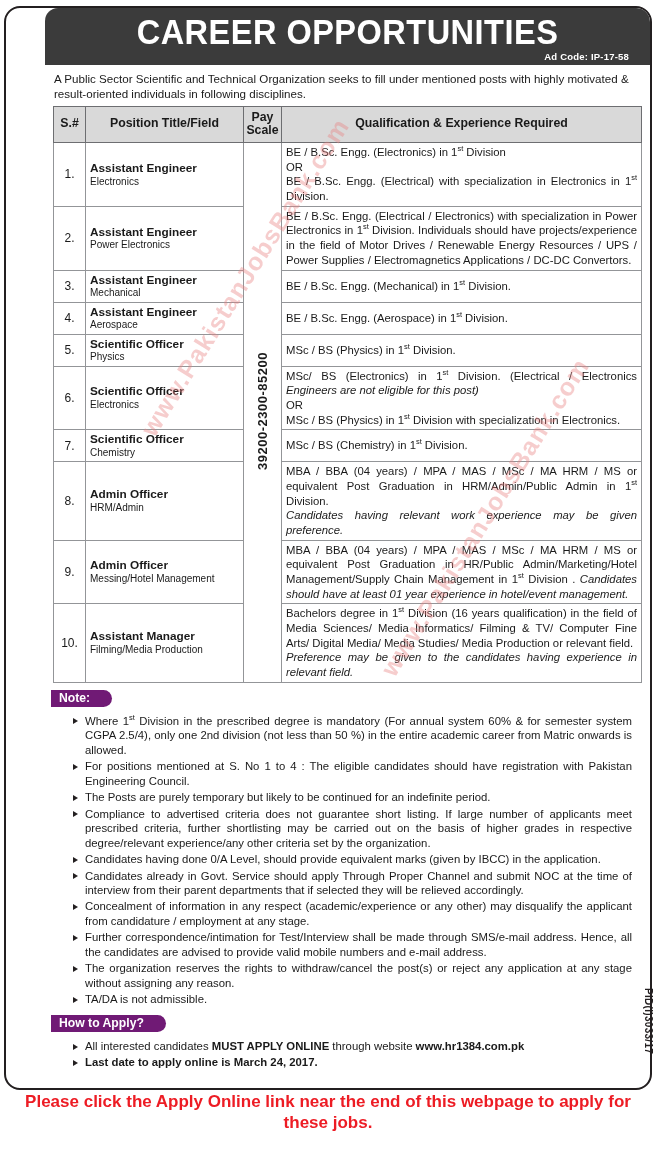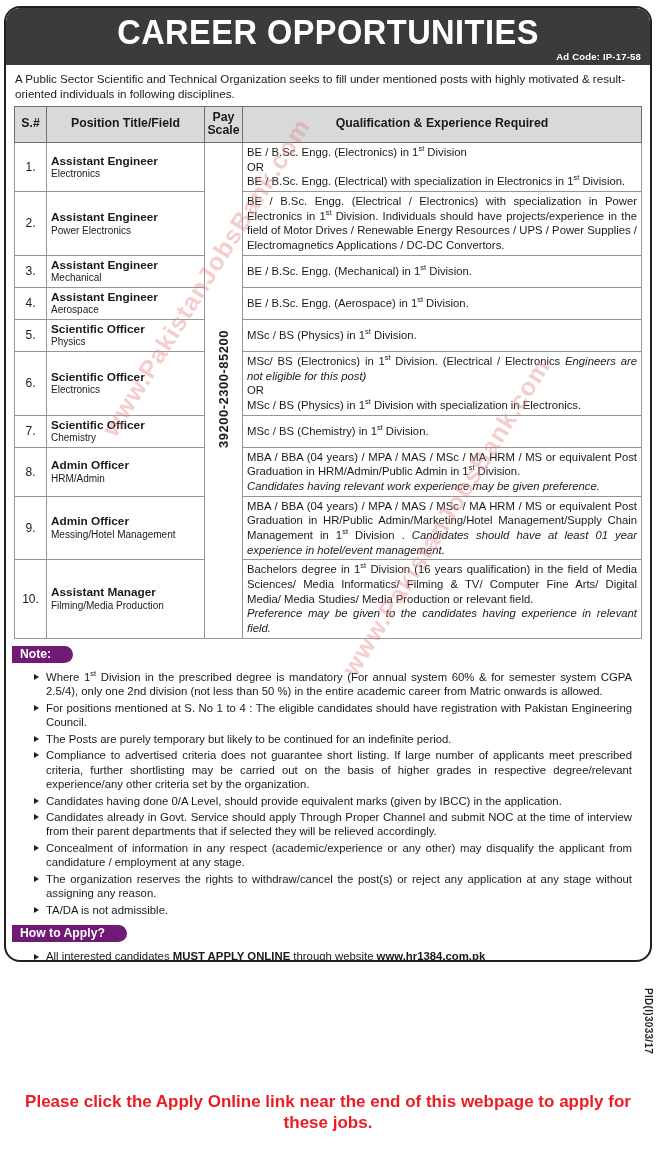--- a/index.html
+++ b/index.html
@@ -12,25 +12,26 @@
     font-family: "Liberation Sans", sans-serif;
     color: #1a1a1a;
     position: relative;
     overflow: hidden;
   }
 
   
   .ad-frame {
     position: absolute;
     left: 4px; top: 6px;
-    width: 648px; height: 956px;
+    width: 648px; height: 1084px;
     border: 2px solid #231f20;
     border-radius: 16px;
     background: #fff;
     overflow: hidden;
+    padding-left: 39px;
   }
 
   
   .banner {
     position: relative;
     height: 57px;
     background: #3b3b3b;
     border-top-left-radius: 13px;
     border-top-right-radius: 13px;
   }
@@ -41,21 +42,21 @@
     color: #ffffff;
     font-family: "Liberation Sans", sans-serif;
     font-weight: bold;
     font-size: 35px;
     letter-spacing: 0.5px;
     transform: scaleX(0.93);
     white-space: nowrap;
   }
   .ad-code {
     position: absolute;
-    right: 9px; bottom: 3px;
+    right: 21px; bottom: 3px;
     color: #ffffff;
     font-size: 9.5px;
     font-weight: bold;
     letter-spacing: 0.2px;
   }
 
   
   .intro {
     padding: 6px 9px 4px 9px;
     font-size: 11.6px;
@@ -328,20 +329,21 @@
     <span class="tab">Note:</span>
   </div>
   <ul class="bullets" id="note-list">
       <li>Where 1<sup>st</sup> Division in the prescribed degree is mandatory (For annual system 60% &amp; for semester system CGPA 2.5/4), only one 2nd division (not less than 50 %) in the entire academic career from Matric onwards is allowed.</li>
       <li>For positions mentioned at S. No 1 to 4 : The eligible candidates should have registration with Pakistan Engineering Council.</li>
       <li>The Posts are purely temporary but likely to be continued for an indefinite period.</li>
       <li>Compliance to advertised criteria does not guarantee short listing. If large number of applicants meet prescribed criteria, further shortlisting may be carried out on the basis of higher grades in respective degree/relevant experience/any other criteria set by the organization.</li>
       <li>Candidates having done 0/A Level, should provide equivalent marks (given by IBCC) in the application.</li>
       <li>Candidates already in Govt. Service should apply Through Proper Channel and submit NOC at the time of interview from their parent departments that if selected they will be relieved accordingly.</li>
       <li>Concealment of information in any respect (academic/experience or any other) may disqualify the applicant from candidature / employment at any stage.</li>
+      <li>Further correspondence/intimation for Test/Interview shall be made through SMS/e-mail address. Hence, all the candidates are advised to provide valid mobile numbers and e-mail address.</li>
       <li>The organization reserves the rights to withdraw/cancel the post(s) or reject any application at any stage without assigning any reason.</li>
       <li>TA/DA is not admissible.</li>
     </ul>
 
   <div class="tab-row">
     <span class="tab">How to Apply?</span>
   </div>
   <ul class="bullets" id="apply-list">
       <li>All interested candidates <b>MUST APPLY ONLINE</b> through website <b>www.hr1384.com.pk</b></li>
       <li><b>Last date to apply online is March 24, 2017.</b></li>

